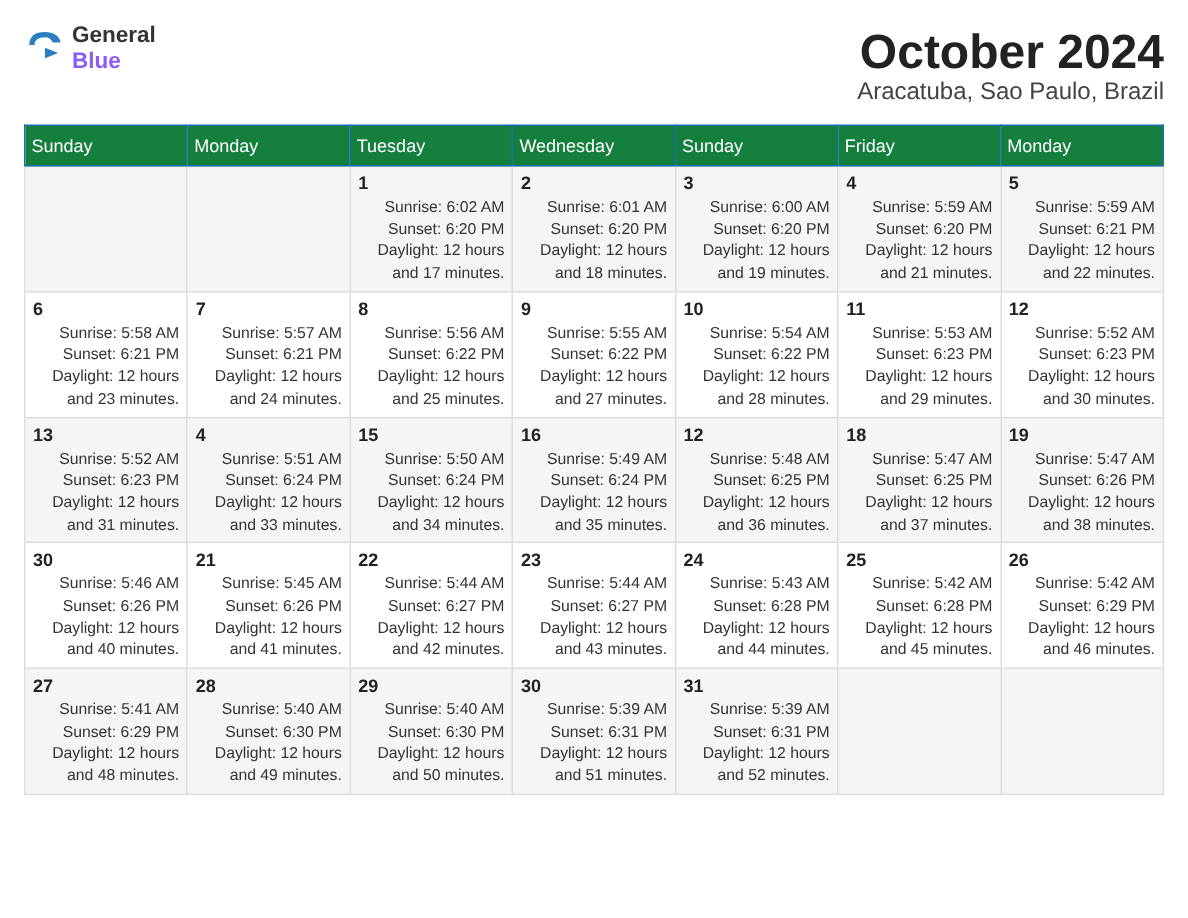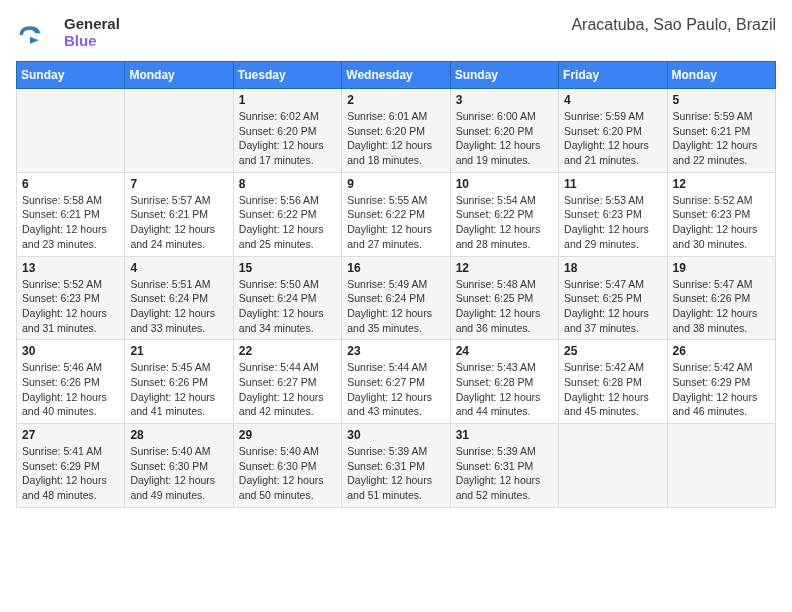--- a/index.html
+++ b/index.html
@@ -11,22 +11,22 @@
       padding: 16px;
     }
     .header {
       display: flex;
       justify-content: space-between;
       align-items: flex-start;
       margin-bottom: 12px;
     }
     .logo {
       display: flex;
-      align-items: flex-end;
-      gap: 20px;
+      align-items: flex-start;
+      gap: 4px;
     }
     .logo-text {
       display: flex;
       flex-direction: column;
       font-size: 15px;
       font-weight: bold;
       line-height: 1.1;
     }
     .logo-text span:first-child { color: #333; }
     .logo-text span:last-child { color: #8b5cf6; }
@@ -47,26 +47,26 @@
       font-weight: normal;
       color: #444;
       text-align: right;
     }
     .calendar {
       width: 100%;
       border-collapse: collapse;
       font-size: 11px;
     }
     .calendar thead tr th {
-      background-color: #3b82f6;
+      background-color: #15803d;
       color: #fff;
       padding: 6px 4px;
       text-align: left;
       font-size: 12px;
-      font-weight: bold;
+      font-weight: normal;
       border: 1px solid #1a6faf;
     }
     .calendar tbody tr td {
       vertical-align: top;
       padding: 4px 5px;
       border: 1px solid #ddd;
       width: 108px;
       min-height: 80px;
       background: #fff;
     }
@@ -80,20 +80,21 @@
       font-weight: bold;
       font-size: 12px;
       color: #222;
       display: block;
       margin-bottom: 2px;
     }
     .day-info {
       color: #333;
       font-size: 10.5px;
       line-height: 1.4;
+      text-align: right;
     }
     .empty-cell {
       background: #fff !important;
     }
     .calendar tbody tr:nth-child(odd) td.empty-cell {
       background: #f5f5f5 !important;
     }
   </style>
 </head>
 <body>
@@ -102,20 +103,21 @@
   <div class="logo">
     <svg class="logo-icon" viewBox="0 0 32 32">
       <path d="M4 16 Q4 6 16 6 Q26 6 28 14 L22 14 Q20 10 16 10 Q8 10 8 16 Q8 22 16 22 L16 18 L26 22 L16 26 L16 22 Q8 22 8 16" fill="#2a7fc1"></path>
     </svg>
     <div class="logo-text">
       <span>General</span>
       <span>Blue</span>
     </div>
   </div>
   <div class="title-block">
+    <h1>October 2024</h1>
     <h2>Aracatuba, Sao Paulo, Brazil</h2>
   </div>
 </div>
 
 <table class="calendar">
   <thead>
     <tr>
     <th>Sunday</th>
         <th>Monday</th>
         <th>Tuesday</th>

